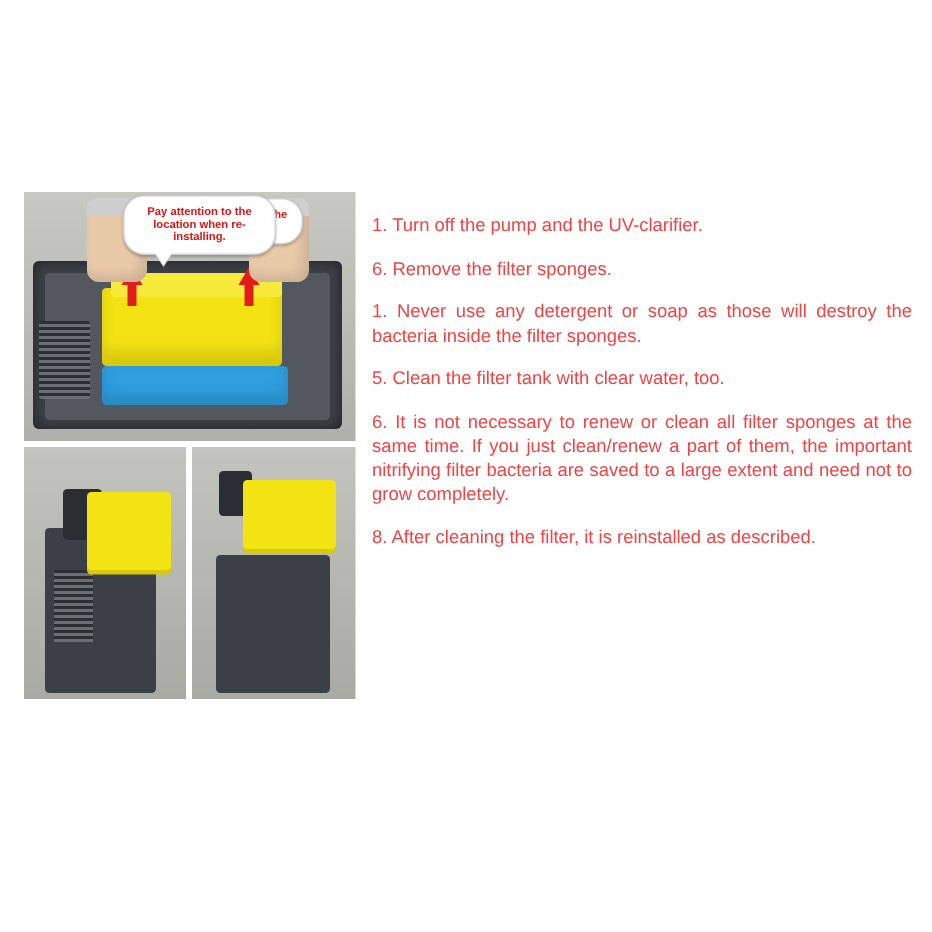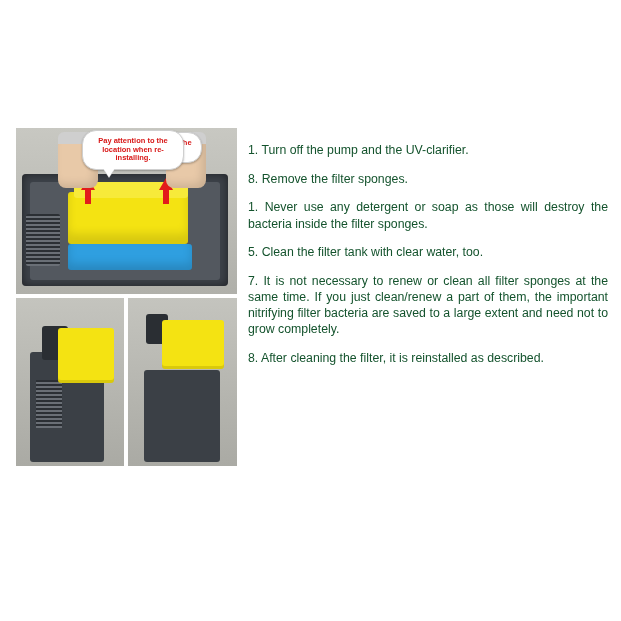--- a/index.html
+++ b/index.html
@@ -256,21 +256,21 @@
     position: absolute;
     left: 248px;
     top: 130px;
     width: 360px;
   }
   .step {
     font-size: 12.3px;
     line-height: 1.32;
     text-align: justify;
     margin-bottom: 11px;
-    color: #14532d;
+    color: #ef4444;
   }
   .step:last-child { margin-bottom: 16px; }
 </style>
 </head>
 <body>
 
 <div class="page">
 
   <div class="illustrations">
 
@@ -317,20 +317,20 @@
 
       <div class="callout bottom">
         <span>Pay attention to the location when re-installing.</span>
         <div class="callout-tail"></div>
       </div>
     </div>
   </div>
 
   <div class="steps">
     <p class="step">1. Turn off the pump and the UV-clarifier.</p>
-    <p class="step">8. Remove the filter sponges.</p>
+    <p class="step">6. Remove the filter sponges.</p>
     <p class="step">1. Never use any detergent or soap as those will destroy the bacteria inside the filter sponges.</p>
     <p class="step">5. Clean the filter tank with clear water, too.</p>
-    <p class="step">7. It is not necessary to renew or clean all filter sponges at the same time. If you just clean/renew a part of them, the important nitrifying filter bacteria are saved to a large extent and need not to grow completely.</p>
+    <p class="step">6. It is not necessary to renew or clean all filter sponges at the same time. If you just clean/renew a part of them, the important nitrifying filter bacteria are saved to a large extent and need not to grow completely.</p>
     <p class="step">8. After cleaning the filter, it is reinstalled as described.</p>
   </div>
 
 </div>
 
 </body></html>

